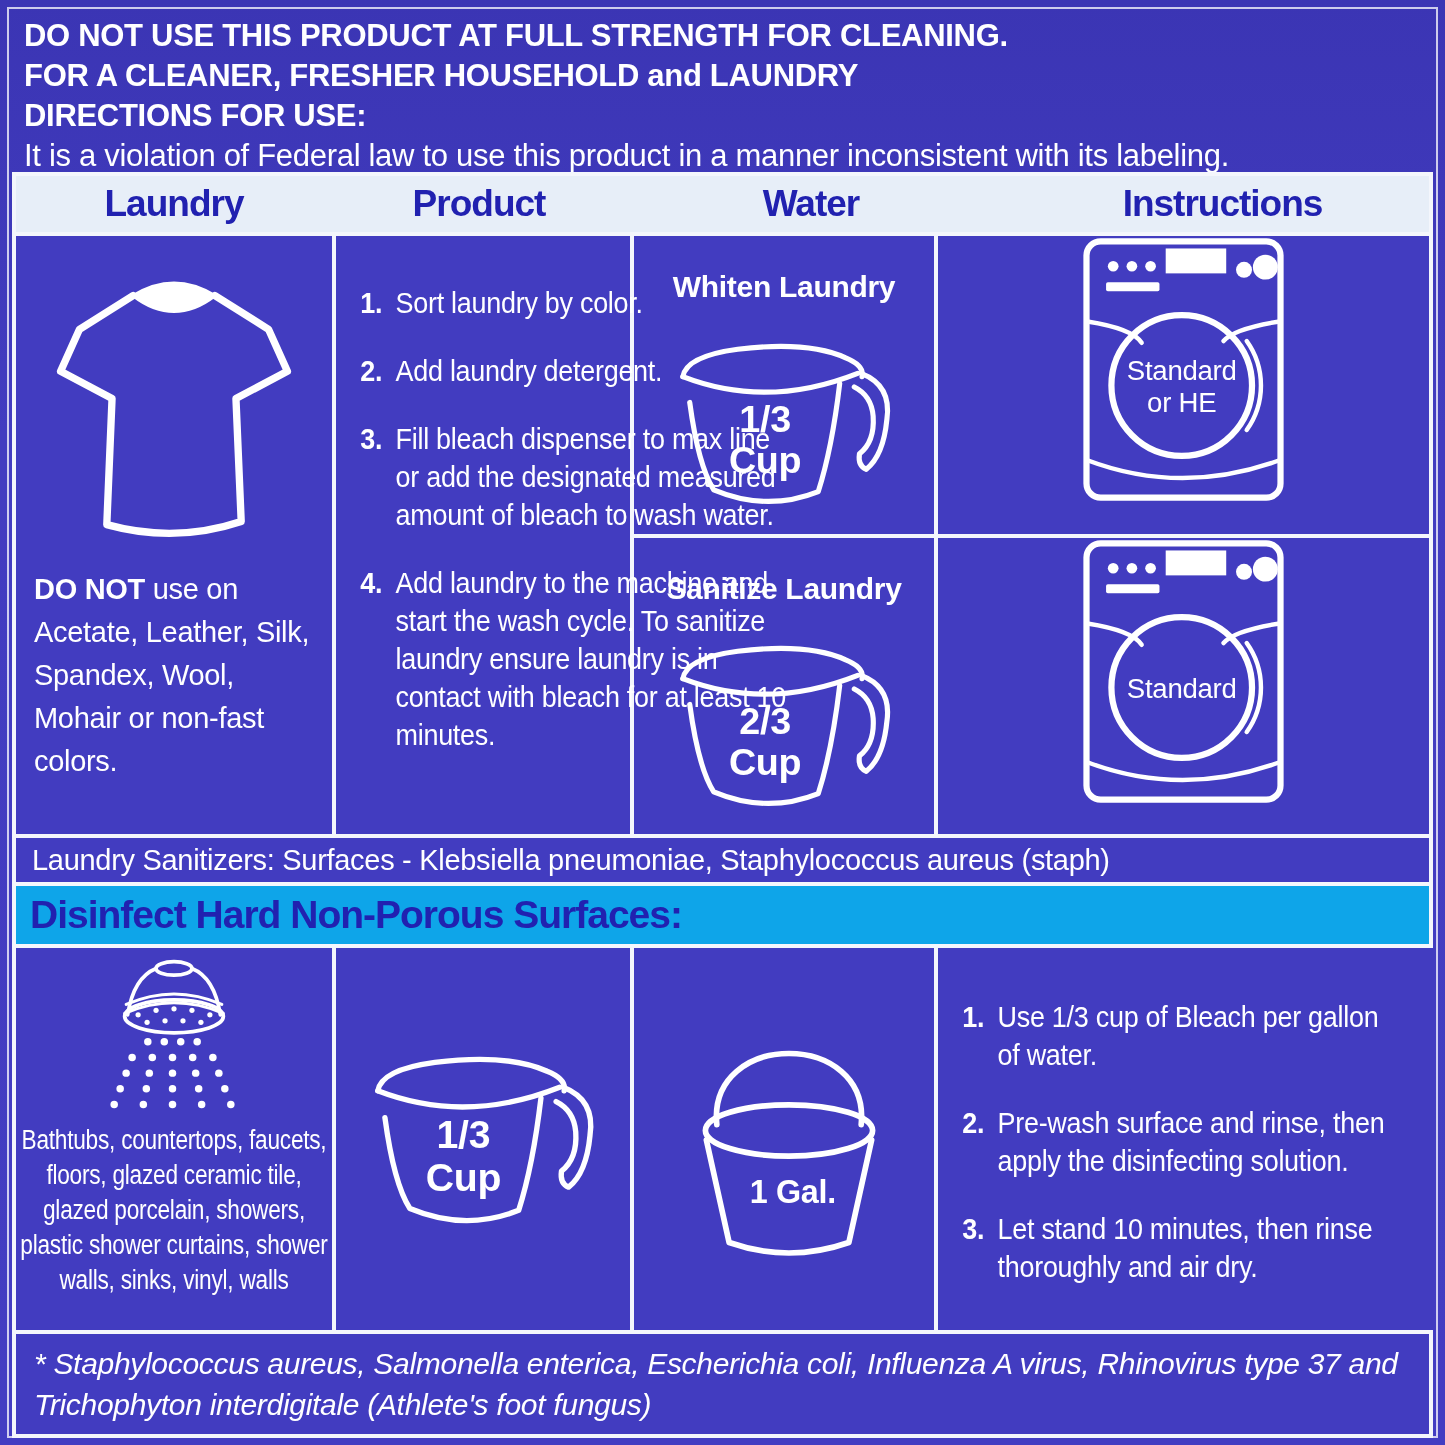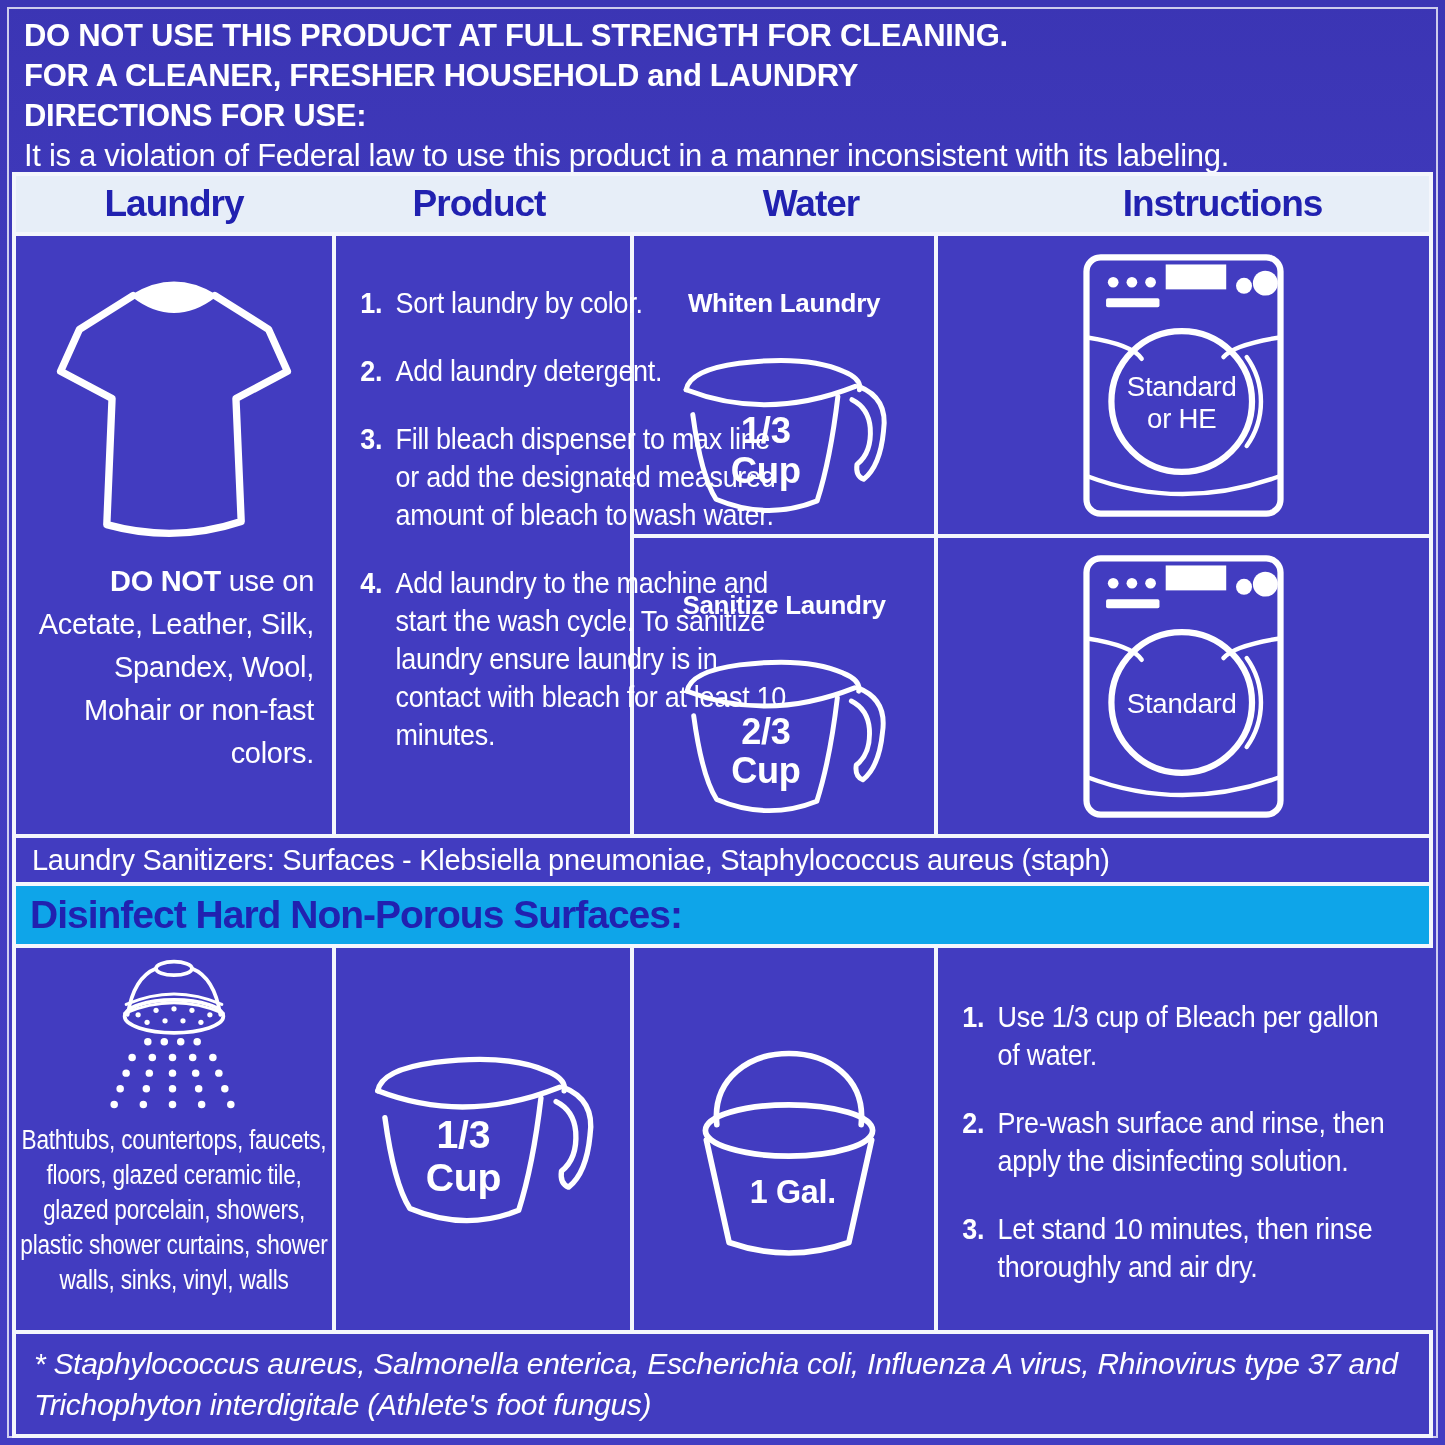--- a/index.html
+++ b/index.html
@@ -27,26 +27,26 @@
 
   .t1-header { background:#e7eef8; height:56px; display:grid; grid-template-columns:316px 294px 300px 1fr; align-items:center; }
   .header-label { text-align:center; color:#2121b0; font-weight:bold; font-size:37px; letter-spacing:-1px; }
   .header-label.offset-sm { padding-left:70px; }
   .header-label.offset-lg { padding-left:90px; }
 
   .t1-body { grid-template-rows:298px 296px; }
   .cell-laundry { grid-row:1 / 3; display:flex; flex-direction:column; align-items:center; }
   .cell-instructions { grid-row:1 / 3; }
 
-  .warning-text { margin-top:6px; width:280px; text-align:right; font-size:29px; line-height:43px; }
+  .warning-text { margin-top:14px; width:280px; text-align:left; font-size:29px; line-height:43px; }
   .warning-bold { font-weight:bold; }
 
   .cell-product { display:flex; flex-direction:column; align-items:center; }
-  .product-label { margin-top:52px; font-size:26px; font-weight:bold; }
-  .cell-water { display:flex; align-items:center; justify-content:center; }
+  .product-label { margin-top:34px; font-size:30px; font-weight:bold; }
+  .cell-water { display:flex; align-items:flex-start; justify-content:center; }
 
   .instr-list { padding:48px 0 0 26px; width:470px; transform:scaleX(0.93); transform-origin:left top; }
   .instr-item { display:flex; margin-bottom:30px; font-size:29px; line-height:38px; }
   .instr-num { font-weight:bold; min-width:38px; flex:0 0 38px; }
   .instr-text { flex:1; }
 
   .sanitizer { height:44px; background:#423cc0; display:flex; align-items:center; padding-left:16px; font-size:29px; }
   .disinfect-band { height:58px; background:#0ea5e9; display:flex; align-items:center; padding-left:14px; color:#2121b0; font-weight:bold; font-size:39px; letter-spacing:-1px; }
 
   .t2-body { grid-template-rows:382px; }

